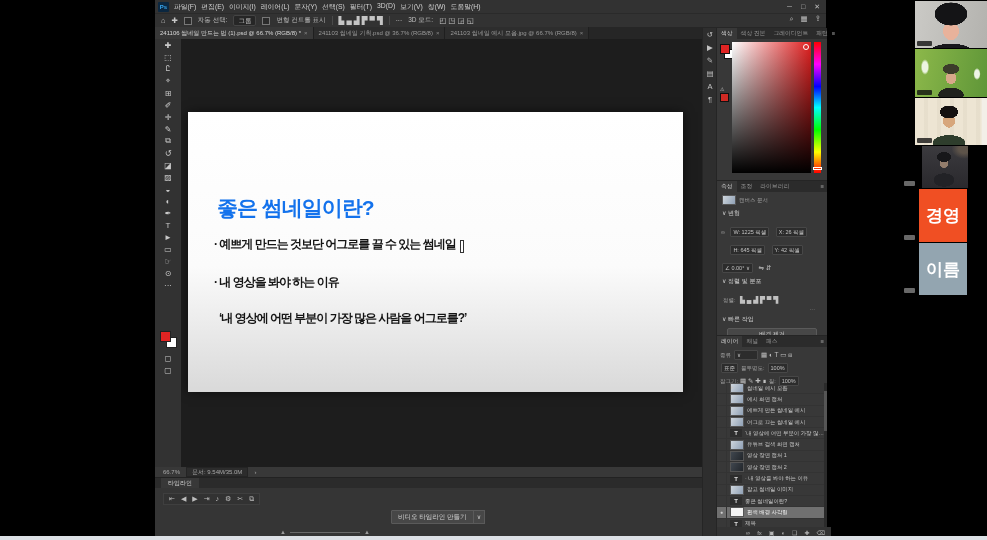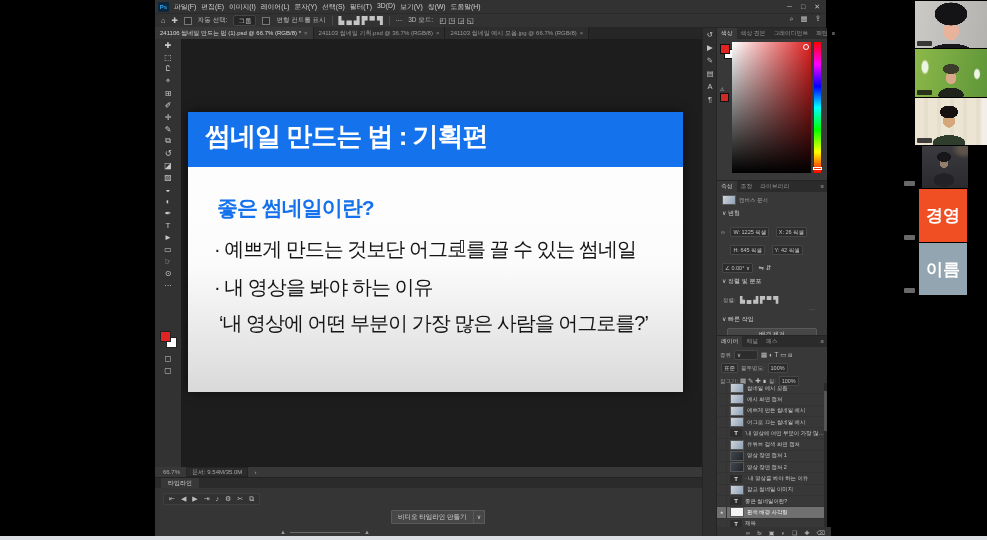--- a/index.html
+++ b/index.html
@@ -30,21 +30,21 @@
   #fgbg{position:absolute;left:5px;top:292px;width:16px;height:16px;}
   #bg-swatch{position:absolute;left:6px;top:6px;width:9px;height:9px;background:#fff;border:1px solid #222;}
   #fg-swatch{position:absolute;left:0;top:0;width:9px;height:9px;background:#e02423;border:1px solid #222;}
   
   #canvas{left:26px;top:39px;width:521px;height:428px;background:#1d1d1d;overflow:hidden;}
   #slide{position:absolute;left:7px;top:73px;width:495px;height:280px;
          background:linear-gradient(180deg,#ffffff 0%,#fbfbfb 55%,#d9d9d9 100%);box-shadow:0 0 10px rgba(0,0,0,.55);}
   #banner{position:absolute;left:0;top:0;width:100%;height:55px;}
   #banner-title{position:absolute;left:17px;top:7px;font-size:26px;font-weight:800;color:#fff;letter-spacing:-1px;}
   #slide-heading{position:absolute;left:29px;top:82px;font-size:21px;font-weight:800;letter-spacing:-1px;}
-  .bullet{position:absolute;left:26px;font-size:20px;font-weight:400;color:#151515;letter-spacing:-1px;white-space:nowrap;}
+  .bullet{position:absolute;left:26px;font-size:12px;font-weight:700;color:#151515;letter-spacing:-1px;white-space:nowrap;}
   #text-cursor{position:absolute;left:272px;top:128px;width:2px;height:11px;background:#fff;border:0.5px solid #333;}
   
   #statusbar{left:0;top:467px;width:100%;height:10px;background:#383838;display:flex;align-items:center;gap:6px;padding-left:8px;box-sizing:border-box;font-size:6px;color:#a8a8a8;}
   .inset{background:#2c2c2c;border:1px solid #242424;padding:0 5px;height:8px;line-height:8px;}
   #timeline{left:0;top:477px;width:100%;height:59px;background:#353535;border-top:1px solid #222;}
   #tl-tabrow{position:absolute;left:0;top:0;width:100%;height:10px;background:#2b2b2b;}
   #tl-tab{position:absolute;left:6px;top:0;height:10px;padding:0 7px;background:#383838;font-size:6px;line-height:10px;color:#cfcfcf;}
   #tl-controls{position:absolute;left:8px;top:15px;display:flex;gap:6px;font-size:7px;color:#bdbdbd;border:1px solid #3f3f3f;padding:1px 5px;background:#323232;}
   #tl-create{position:absolute;left:236px;top:32px;height:12px;background:#474747;border:1px solid #5a5a5a;color:#d5d5d5;font-size:6.5px;line-height:12px;padding:0 6px;border-radius:1px;}
   #tl-create-arrow{position:absolute;left:318px;top:32px;width:10px;height:12px;background:#474747;border:1px solid #5a5a5a;color:#ccc;font-size:6px;line-height:12px;text-align:center;}
@@ -250,23 +250,20 @@
       <div id="fgbg">
         <div id="bg-swatch"></div>
         <div id="fg-swatch" style="background: rgb(224, 36, 35);"></div>
       </div>
       <div class="tool" style="position:absolute;top:313px;">◻</div>
       <div class="tool" style="position:absolute;top:325px;">▢</div>
     </div>
 
     <div id="canvas" class="abs">
       <div id="slide">
-        <div id="banner" style="background: rgb(19, 114, 236);">
-          <div id="banner-title">썸네일 만드는 법 : 기획편</div>
-        </div>
         <div id="slide-heading" style="color: rgb(19, 114, 236);">좋은 썸네일이란?</div>
         <div class="bullet" style="top:124px;">· 예쁘게 만드는 것보단 어그로를 끌 수 있는 썸네일</div>
         <div class="bullet" style="top:162px;">· 내 영상을 봐야 하는 이유</div>
         <div class="bullet" style="top:198px;left:31px;">‘내 영상에 어떤 부분이 가장 많은 사람을 어그로를?’</div>
         <div id="text-cursor"></div>
       </div>
     </div>
 
     <div id="statusbar" class="abs">
       <span>66.7%</span>

